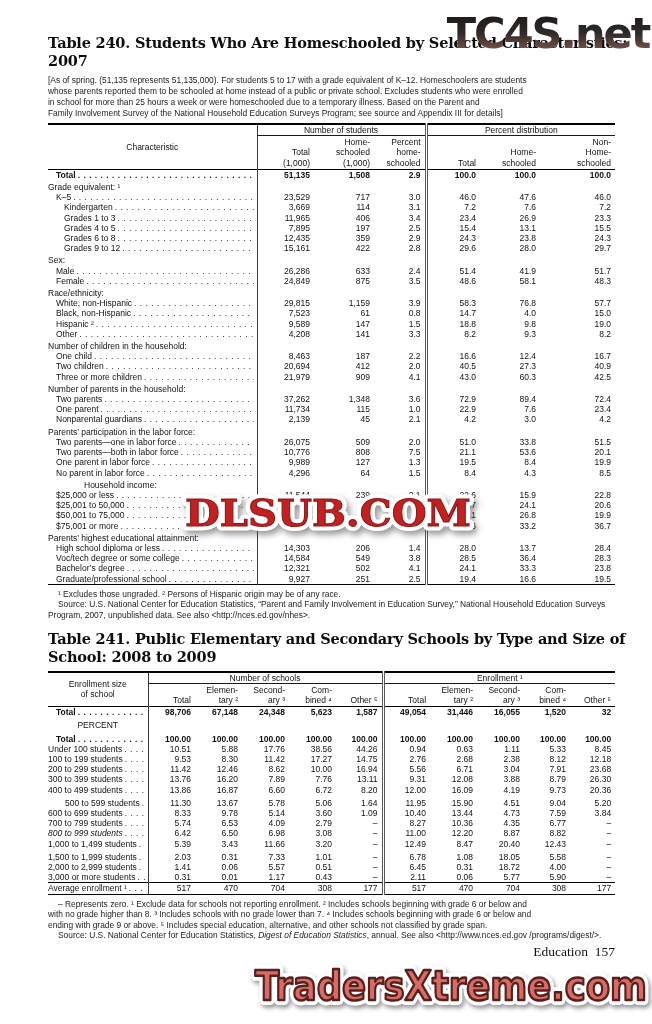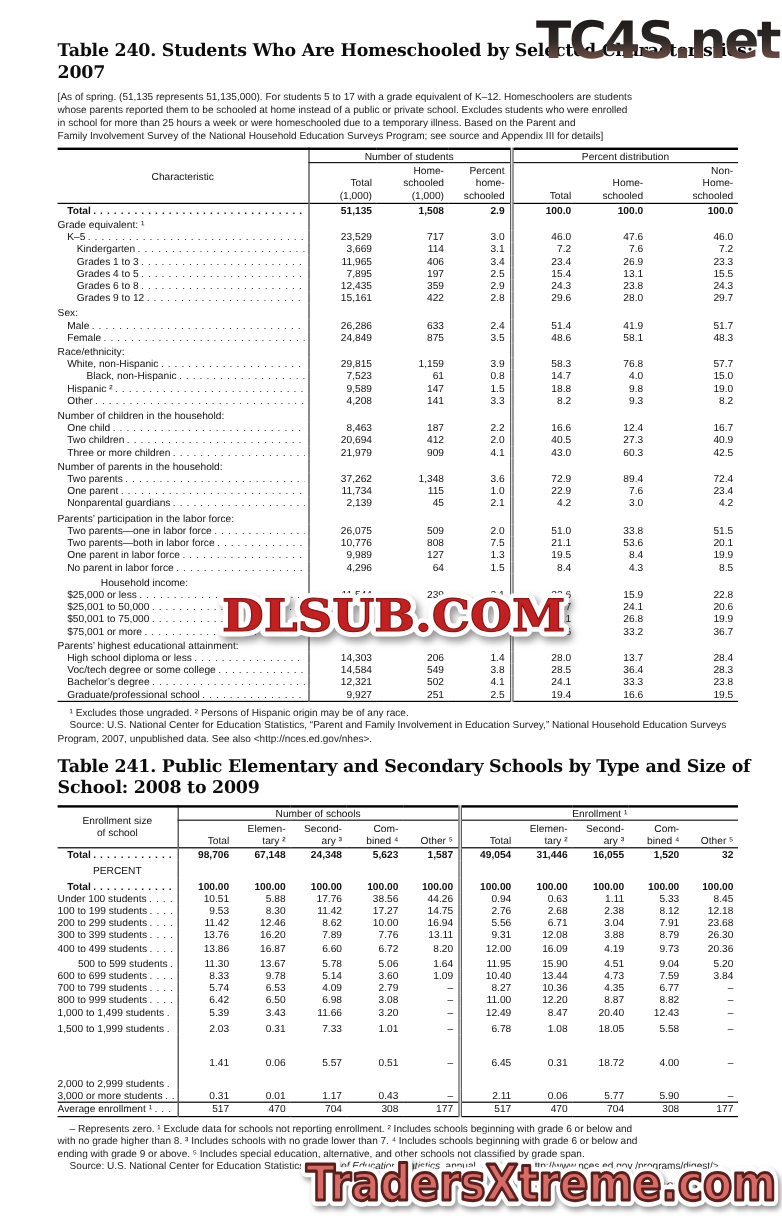--- a/index.html
+++ b/index.html
@@ -278,21 +278,21 @@
             <td class="v d1">29,815</td>
             <td class="v">1,159</td>
             <td class="v">3.9</td>
             <td class="v d2">58.3</td>
             <td class="v">76.8</td>
             <td class="v">57.7</td>
           </tr>
           <tr>
             <td class="stub">
               <div class="cf">
-                <span class="lbl" style="padding-left: 8px; margin-left: 16px;">Black, non-Hispanic</span>
+                <span class="lbl" style="padding-left: 8px;">Black, non-Hispanic</span>
                 <span class="dots"></span>
               </div>
             </td>
             <td class="v d1">7,523</td>
             <td class="v">61</td>
             <td class="v">0.8</td>
             <td class="v d2">14.7</td>
             <td class="v">4.0</td>
             <td class="v">15.0</td>
           </tr>
@@ -886,21 +886,21 @@
             <td class="v">–</td>
             <td class="v d2">8.27</td>
             <td class="v">10.36</td>
             <td class="v">4.35</td>
             <td class="v">6.77</td>
             <td class="v">–</td>
           </tr>
           <tr>
             <td class="stub">
               <div class="cf">
-                <span class="lbl" style="padding-left: 0px;">800 to 999 students</span>
+                <span class="lbl" style="padding-left: 0px; font-style: italic;">800 to 999 students</span>
                 <span class="dots"></span>
               </div>
             </td>
             <td class="v d1">6.42</td>
             <td class="v">6.50</td>
             <td class="v">6.98</td>
             <td class="v">3.08</td>
             <td class="v">–</td>
             <td class="v d2">11.00</td>
             <td class="v">12.20</td>
@@ -940,21 +940,21 @@
             <td class="v">–</td>
             <td class="v d2">6.78</td>
             <td class="v">1.08</td>
             <td class="v">18.05</td>
             <td class="v">5.58</td>
             <td class="v">–</td>
           </tr>
           <tr>
             <td class="stub">
               <div class="cf">
-                <span class="lbl" style="padding-left: 0px; margin-top: 36px;">2,000 to 2,999 students</span>
+                <span class="lbl" style="padding-left: 0px;">2,000 to 2,999 students</span>
                 <span class="dots"></span>
               </div>
             </td>
             <td class="v d1">1.41</td>
             <td class="v">0.06</td>
             <td class="v">5.57</td>
             <td class="v">0.51</td>
             <td class="v">–</td>
             <td class="v d2">6.45</td>
             <td class="v">0.31</td>

